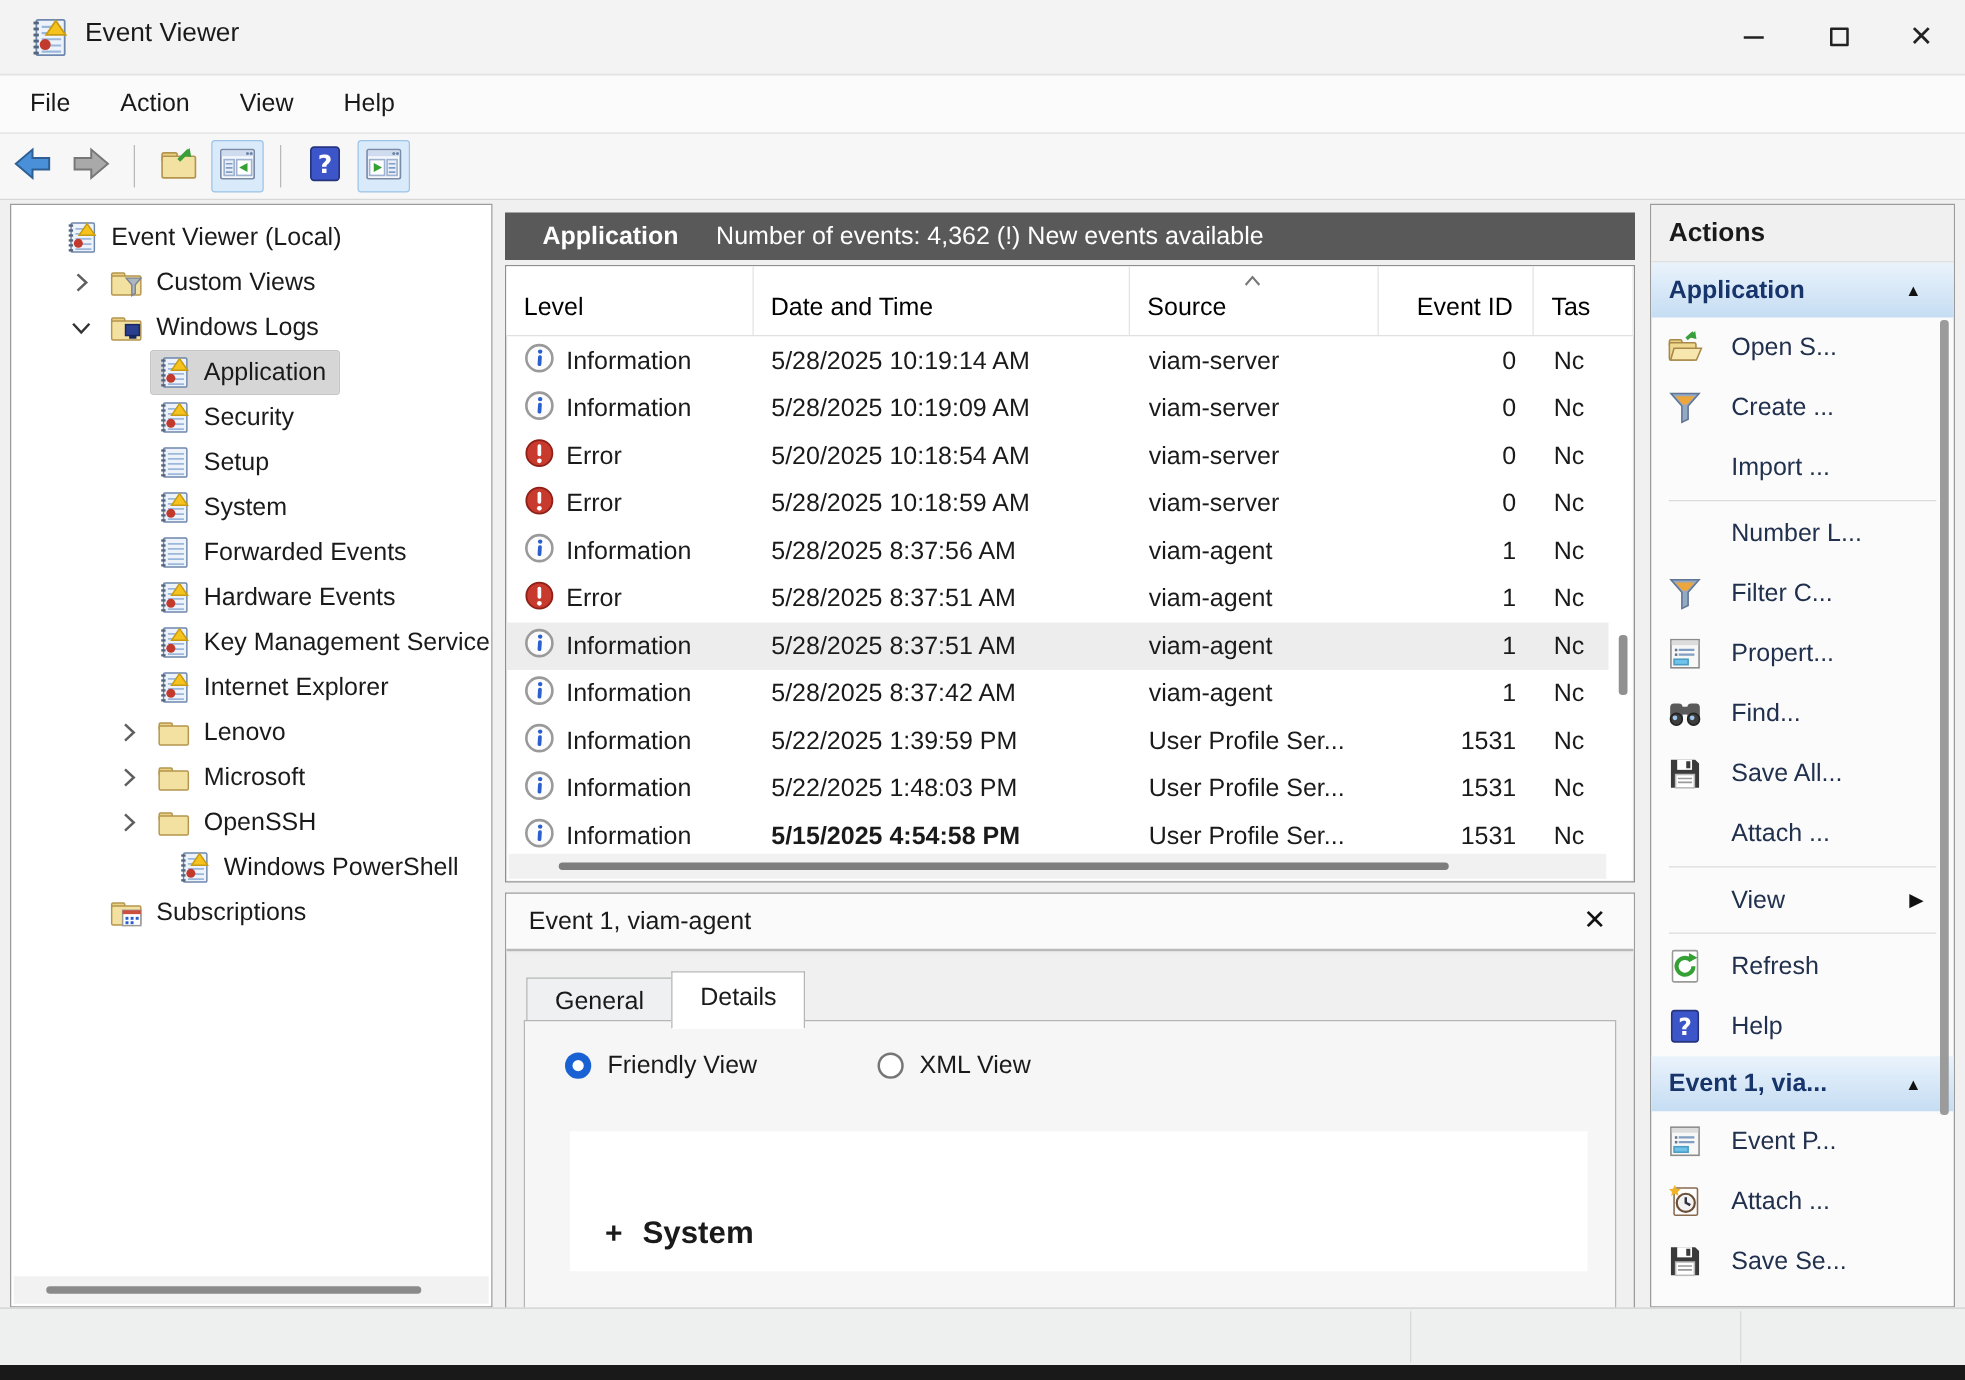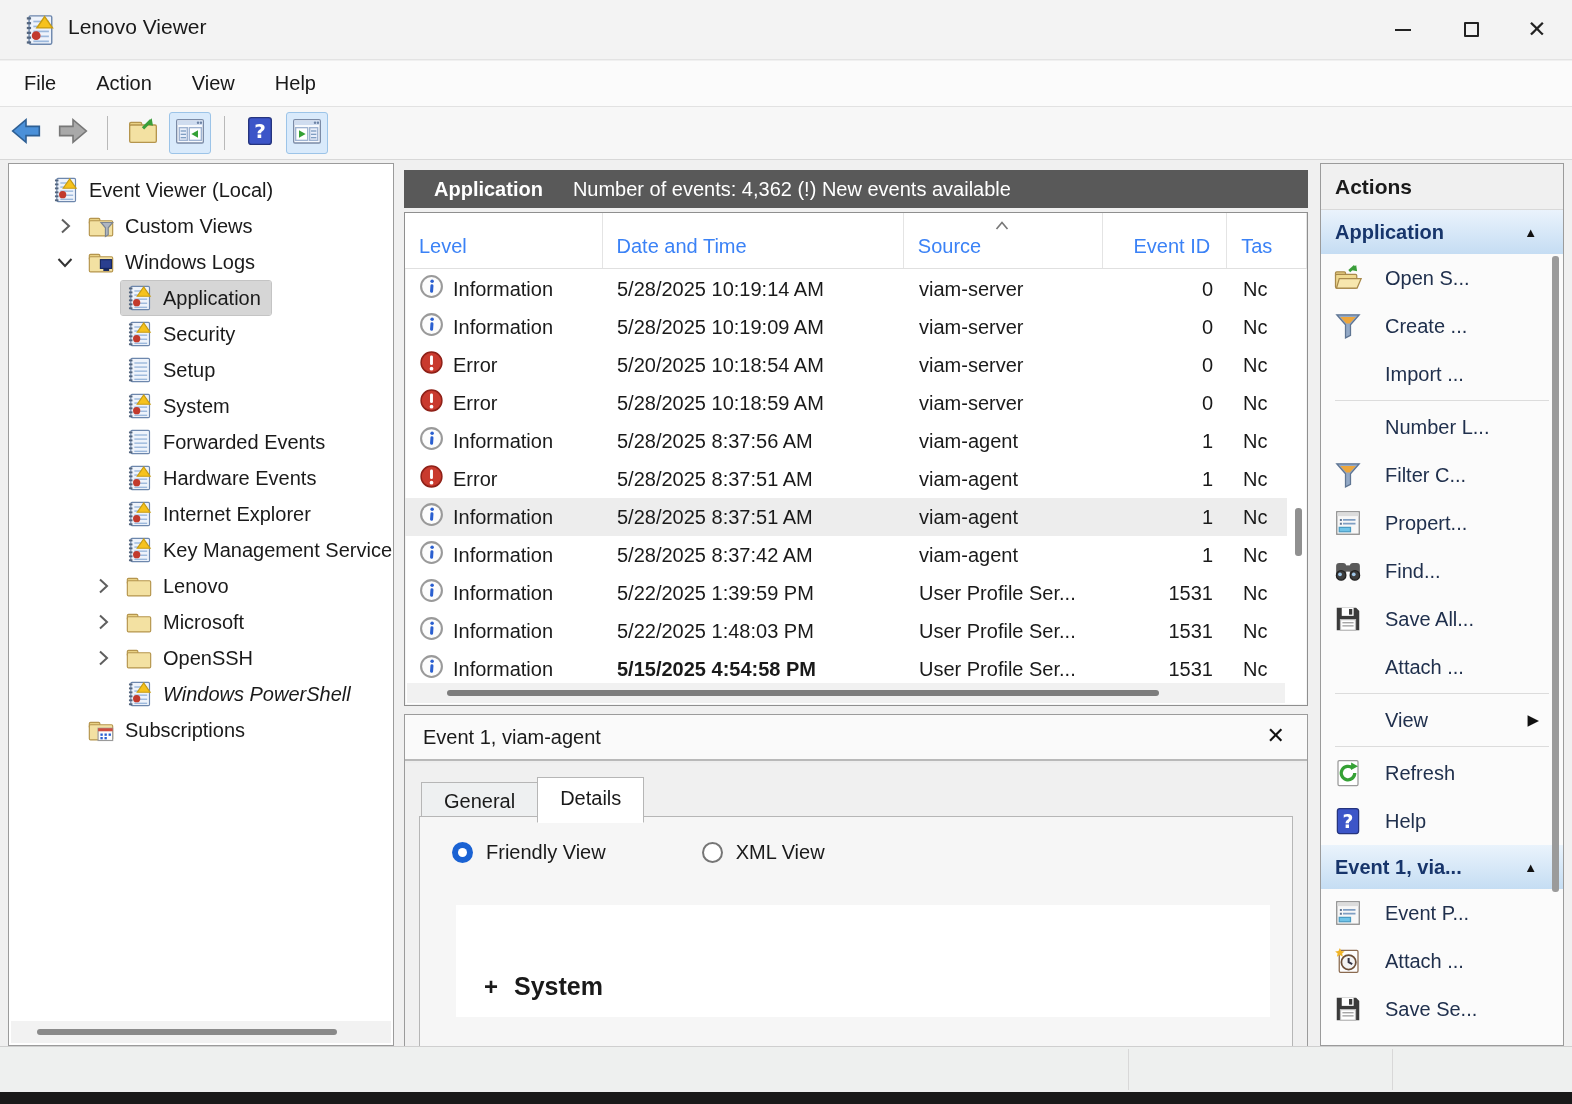--- a/index.html
+++ b/index.html
@@ -45,21 +45,21 @@
   .tree-row .exp svg { width:24px; height:24px; }
   .node-box { position:absolute; display:flex; align-items:center; height:34px; padding:0 10px 0 4px; border-radius:2px; }
   .node-box.sel { background:#d6d6d6; outline:1px solid #c4c4c4; }
   .node-box .nico { width:28px; height:28px; margin-right:10px; flex:none; }
   .node-box .nico svg { width:28px; height:28px; }
   .tree-hscroll { position:absolute; left:2px; right:2px; bottom:2px; height:22px; background:#f2f2f2; }
   .tree-hscroll .thumb { position:absolute; left:26px; top:8px; width:300px; height:6px; background:#8a8a8a; border-radius:3px; }
 
   
   .tbl-head { display:flex; height:56px; border-bottom:1px solid #e0e0e0; background:#fff; }
-  .th { position:relative; display:flex; align-items:flex-end; padding:0 0 10px 14px; font-size:20px; color:#3b82f6; border-right:1px solid #e4e4e4; overflow:hidden; white-space:nowrap; }
+  .th { position:relative; display:flex; align-items:flex-end; padding:0 0 10px 14px; font-size:20px; color:#000000; border-right:1px solid #e4e4e4; overflow:hidden; white-space:nowrap; }
   .th.sorted .sort { position:absolute; top:2px; left:44%; width:22px; height:16px; }
   .th-right { justify-content:flex-end; padding-right:16px; }
   .rows { position:absolute; top:57px; left:0; right:20px; bottom:22px; overflow:hidden; }
   .trow { display:flex; height:38px; align-items:center; font-size:20px; white-space:nowrap; }
   .trow.sel { background:#ededed; }
   .td { padding-left:14px; overflow:hidden; flex:none; }
   .td-level { display:flex; align-items:center; }
   .td-level svg { width:25px; height:25px; margin-right:9px; flex:none; }
   .td-right { text-align:right; padding-right:16px; }
   .list-vscroll { position:absolute; right:5px; top:295px; width:7px; height:48px; background:#909090; border-radius:3px; }
@@ -123,21 +123,21 @@
             <rect x="3.4" y="3" width="3" height="1.6"></rect>
             <rect x="3.4" y="6.4" width="3" height="1.6"></rect>
             <rect x="3.4" y="9.8" width="3" height="1.6"></rect>
             <rect x="3.4" y="13.2" width="3" height="1.6"></rect>
             <rect x="3.4" y="16.6" width="3" height="1.6"></rect>
             <rect x="3.4" y="20" width="3" height="1.6"></rect>
           </g>
     <polygon points="16,2.5 21.5,10.5 10.5,10.5" fill="#f6c21d" stroke="#c79c12"></polygon>
           <circle cx="10" cy="16" r="3.1" fill="#c23a2d"></circle>
         </svg></span>
-    <span class="ttl">Lenovo Viewer</span>
+    <span class="ttl">Event Viewer</span>
     <div class="win-btn wb-min">
         <span class="glyph-min"></span>
       </div>
     <div class="win-btn wb-max">
         <span class="glyph-max"></span>
       </div>
     <div class="win-btn wb-close">
         <span class="glyph-close">✕</span>
       </div>
   </div>
@@ -425,21 +425,21 @@
                   <rect x="3.4" y="3" width="3" height="1.6"></rect>
                   <rect x="3.4" y="6.4" width="3" height="1.6"></rect>
                   <rect x="3.4" y="9.8" width="3" height="1.6"></rect>
                   <rect x="3.4" y="13.2" width="3" height="1.6"></rect>
                   <rect x="3.4" y="16.6" width="3" height="1.6"></rect>
                   <rect x="3.4" y="20" width="3" height="1.6"></rect>
                 </g>
     <polygon points="16,2.5 21.5,10.5 10.5,10.5" fill="#f6c21d" stroke="#c79c12"></polygon>
                 <circle cx="10" cy="16" r="3.1" fill="#c23a2d"></circle>
               </svg></span>
-            <span>Internet Explorer</span>
+            <span>Key Management Service</span>
           </span>
         </div>
         <div class="tree-row">
           <span class="node-box" style="left: 84px;">
             <span class="nico"><svg viewBox="0 0 24 24">
                 <rect x="5" y="2" width="16" height="20" rx="1" fill="#eef3fb" stroke="#6d87ad"></rect>
     <g stroke="#9bb8dc" stroke-width="1.2">
                   <line x1="8" y1="6" x2="19" y2="6"></line>
                   <line x1="8" y1="9.5" x2="19" y2="9.5"></line>
                   <line x1="8" y1="13" x2="19" y2="13"></line>
@@ -450,21 +450,21 @@
                   <rect x="3.4" y="3" width="3" height="1.6"></rect>
                   <rect x="3.4" y="6.4" width="3" height="1.6"></rect>
                   <rect x="3.4" y="9.8" width="3" height="1.6"></rect>
                   <rect x="3.4" y="13.2" width="3" height="1.6"></rect>
                   <rect x="3.4" y="16.6" width="3" height="1.6"></rect>
                   <rect x="3.4" y="20" width="3" height="1.6"></rect>
                 </g>
     <polygon points="16,2.5 21.5,10.5 10.5,10.5" fill="#f6c21d" stroke="#c79c12"></polygon>
                 <circle cx="10" cy="16" r="3.1" fill="#c23a2d"></circle>
               </svg></span>
-            <span>Key Management Service</span>
+            <span>Internet Explorer</span>
           </span>
         </div>
         <div class="tree-row">
           <span class="exp" style="left: 54px;"><svg viewBox="0 0 24 24">
               <polyline points="9,5.5 16,12 9,18.5" fill="none" stroke="#5f5f5f" stroke-width="2"></polyline>
             </svg></span>
           <span class="node-box" style="left: 84px;">
             <span class="nico"><svg viewBox="0 0 24 24">
                 <rect x="2" y="5.5" width="9" height="5" rx="1" fill="#e9d184" stroke="#b5954d"></rect>
                 <rect x="2" y="7.5" width="20" height="13" rx="1" fill="#f3e1a2" stroke="#b5954d"></rect>
@@ -490,21 +490,21 @@
             </svg></span>
           <span class="node-box" style="left: 84px;">
             <span class="nico"><svg viewBox="0 0 24 24">
                 <rect x="2" y="5.5" width="9" height="5" rx="1" fill="#e9d184" stroke="#b5954d"></rect>
                 <rect x="2" y="7.5" width="20" height="13" rx="1" fill="#f3e1a2" stroke="#b5954d"></rect>
               </svg></span>
             <span>OpenSSH</span>
           </span>
         </div>
         <div class="tree-row">
-          <span class="node-box" style="left: 84px; font-style: italic;">
+          <span class="node-box" style="left: 100px;">
             <span class="nico"><svg viewBox="0 0 24 24">
                 <rect x="5" y="2" width="16" height="20" rx="1" fill="#eef3fb" stroke="#6d87ad"></rect>
     <g stroke="#9bb8dc" stroke-width="1.2">
                   <line x1="8" y1="6" x2="19" y2="6"></line>
                   <line x1="8" y1="9.5" x2="19" y2="9.5"></line>
                   <line x1="8" y1="13" x2="19" y2="13"></line>
                   <line x1="8" y1="16.5" x2="19" y2="16.5"></line>
                   <line x1="8" y1="20" x2="19" y2="20"></line>
                 </g>
     <g fill="#53657e">

